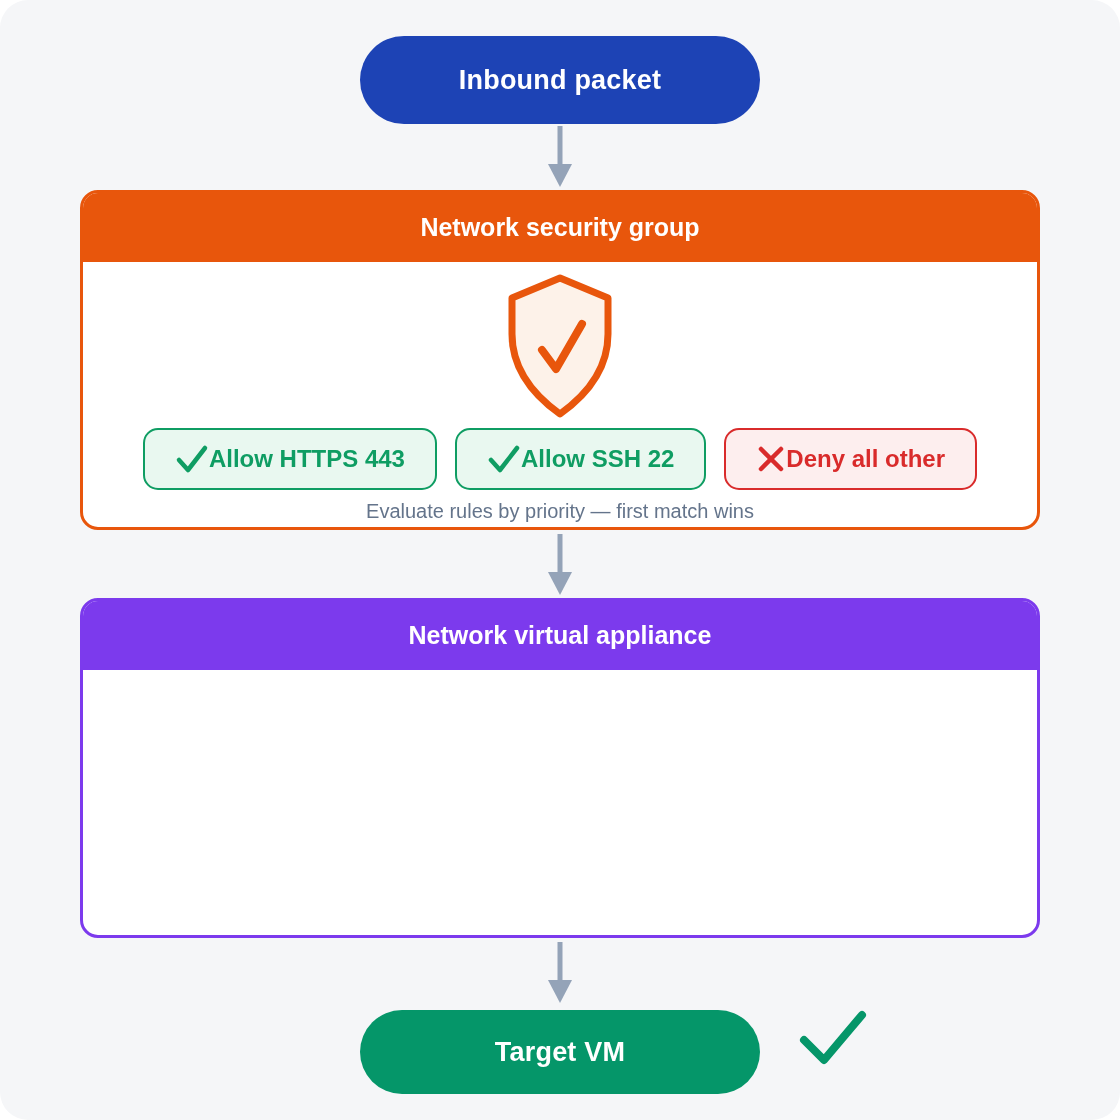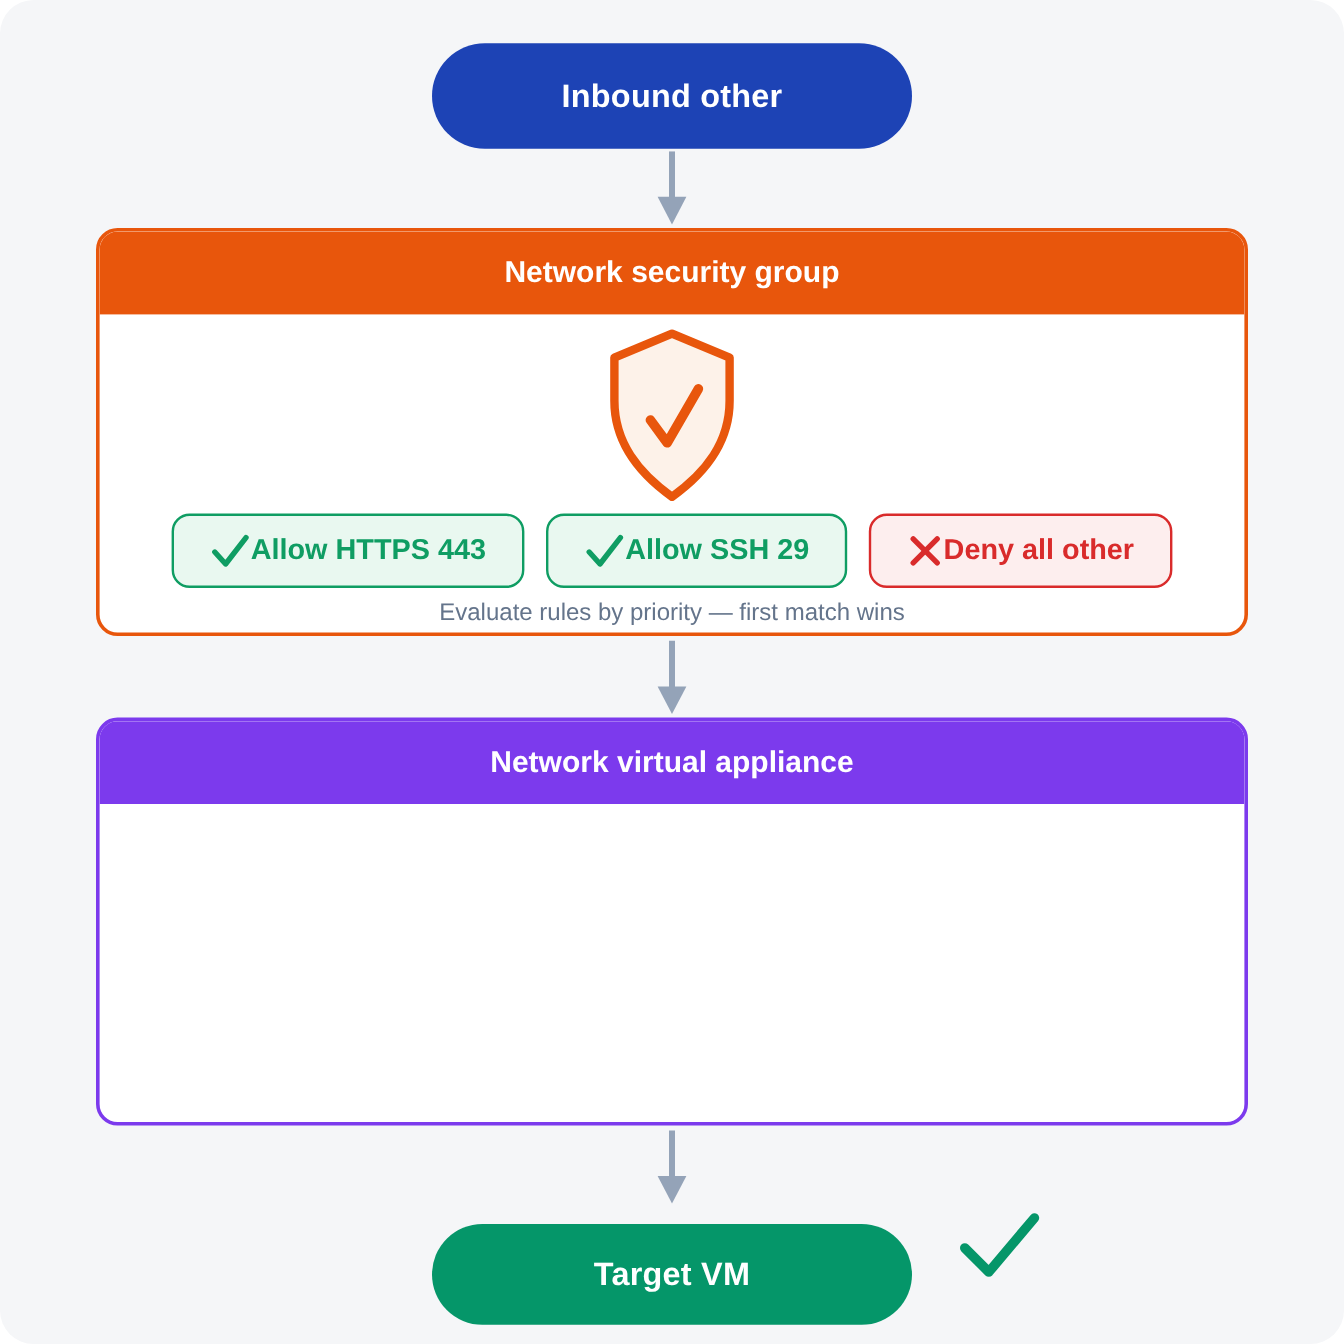--- a/index.html
+++ b/index.html
@@ -116,34 +116,34 @@
     color: var(--caption-slate, #64748b);
     font-size: 20px;
     font-weight: normal;
   }
   .target-row {
     position: relative;
     width: 400px;
     height: 84px;
     margin-top: 2px;
   }
-  .target-row .pill-green { position: absolute; left: 0; top: 12px; }
+  .target-row .pill-green { position: absolute; left: 0; top: 2px; }
   .final-check {
     position: absolute;
     left: 436px;
     top: 0px;
   }
 </style>
 </head>
 <body>
 
 <div class="canvas">
 
   <div class="pill pill-blue">
-    <span>Inbound other</span>
+    <span>Inbound packet</span>
   </div>
 
   <svg class="arrow-svg" width="30" height="62" viewBox="0 0 30 62">
     <line x1="15" y1="0" x2="15" y2="40" stroke="var(--arrow-gray)" stroke-width="5"></line>
     <polygon points="3,38 27,38 15,61" fill="var(--arrow-gray)"></polygon>
   </svg>
 
   <div class="flow-box box-nsg">
     <div class="box-header">
       <span>Network security group</span>
@@ -159,21 +159,21 @@
         <div class="badge badge-allow">
           <svg width="34" height="32" viewBox="0 0 34 32">
             <polyline points="4,17 13,27 30,5" fill="none" stroke="currentColor" stroke-width="4.5" stroke-linecap="round" stroke-linejoin="round"></polyline>
           </svg>
           <span>Allow HTTPS 443</span>
         </div>
         <div class="badge badge-allow">
           <svg width="34" height="32" viewBox="0 0 34 32">
             <polyline points="4,17 13,27 30,5" fill="none" stroke="currentColor" stroke-width="4.5" stroke-linecap="round" stroke-linejoin="round"></polyline>
           </svg>
-          <span>Allow SSH 29</span>
+          <span>Allow SSH 22</span>
         </div>
         <div class="badge badge-deny">
           <svg width="30" height="30" viewBox="0 0 30 30">
             <line x1="5" y1="5" x2="25" y2="25" stroke="currentColor" stroke-width="4.5" stroke-linecap="round"></line>
             <line x1="25" y1="5" x2="5" y2="25" stroke="currentColor" stroke-width="4.5" stroke-linecap="round"></line>
           </svg>
           <span>Deny all other</span>
         </div>
       </div>
       <div class="caption">Evaluate rules by priority — first match wins</div>

